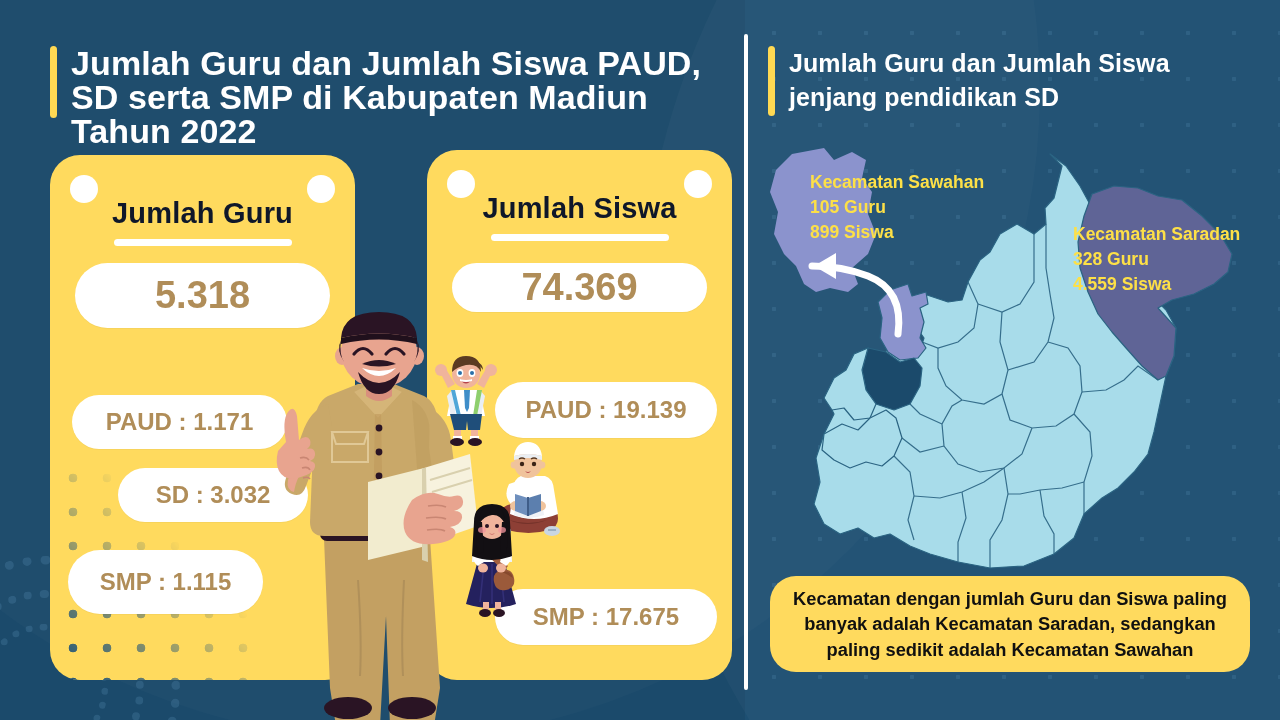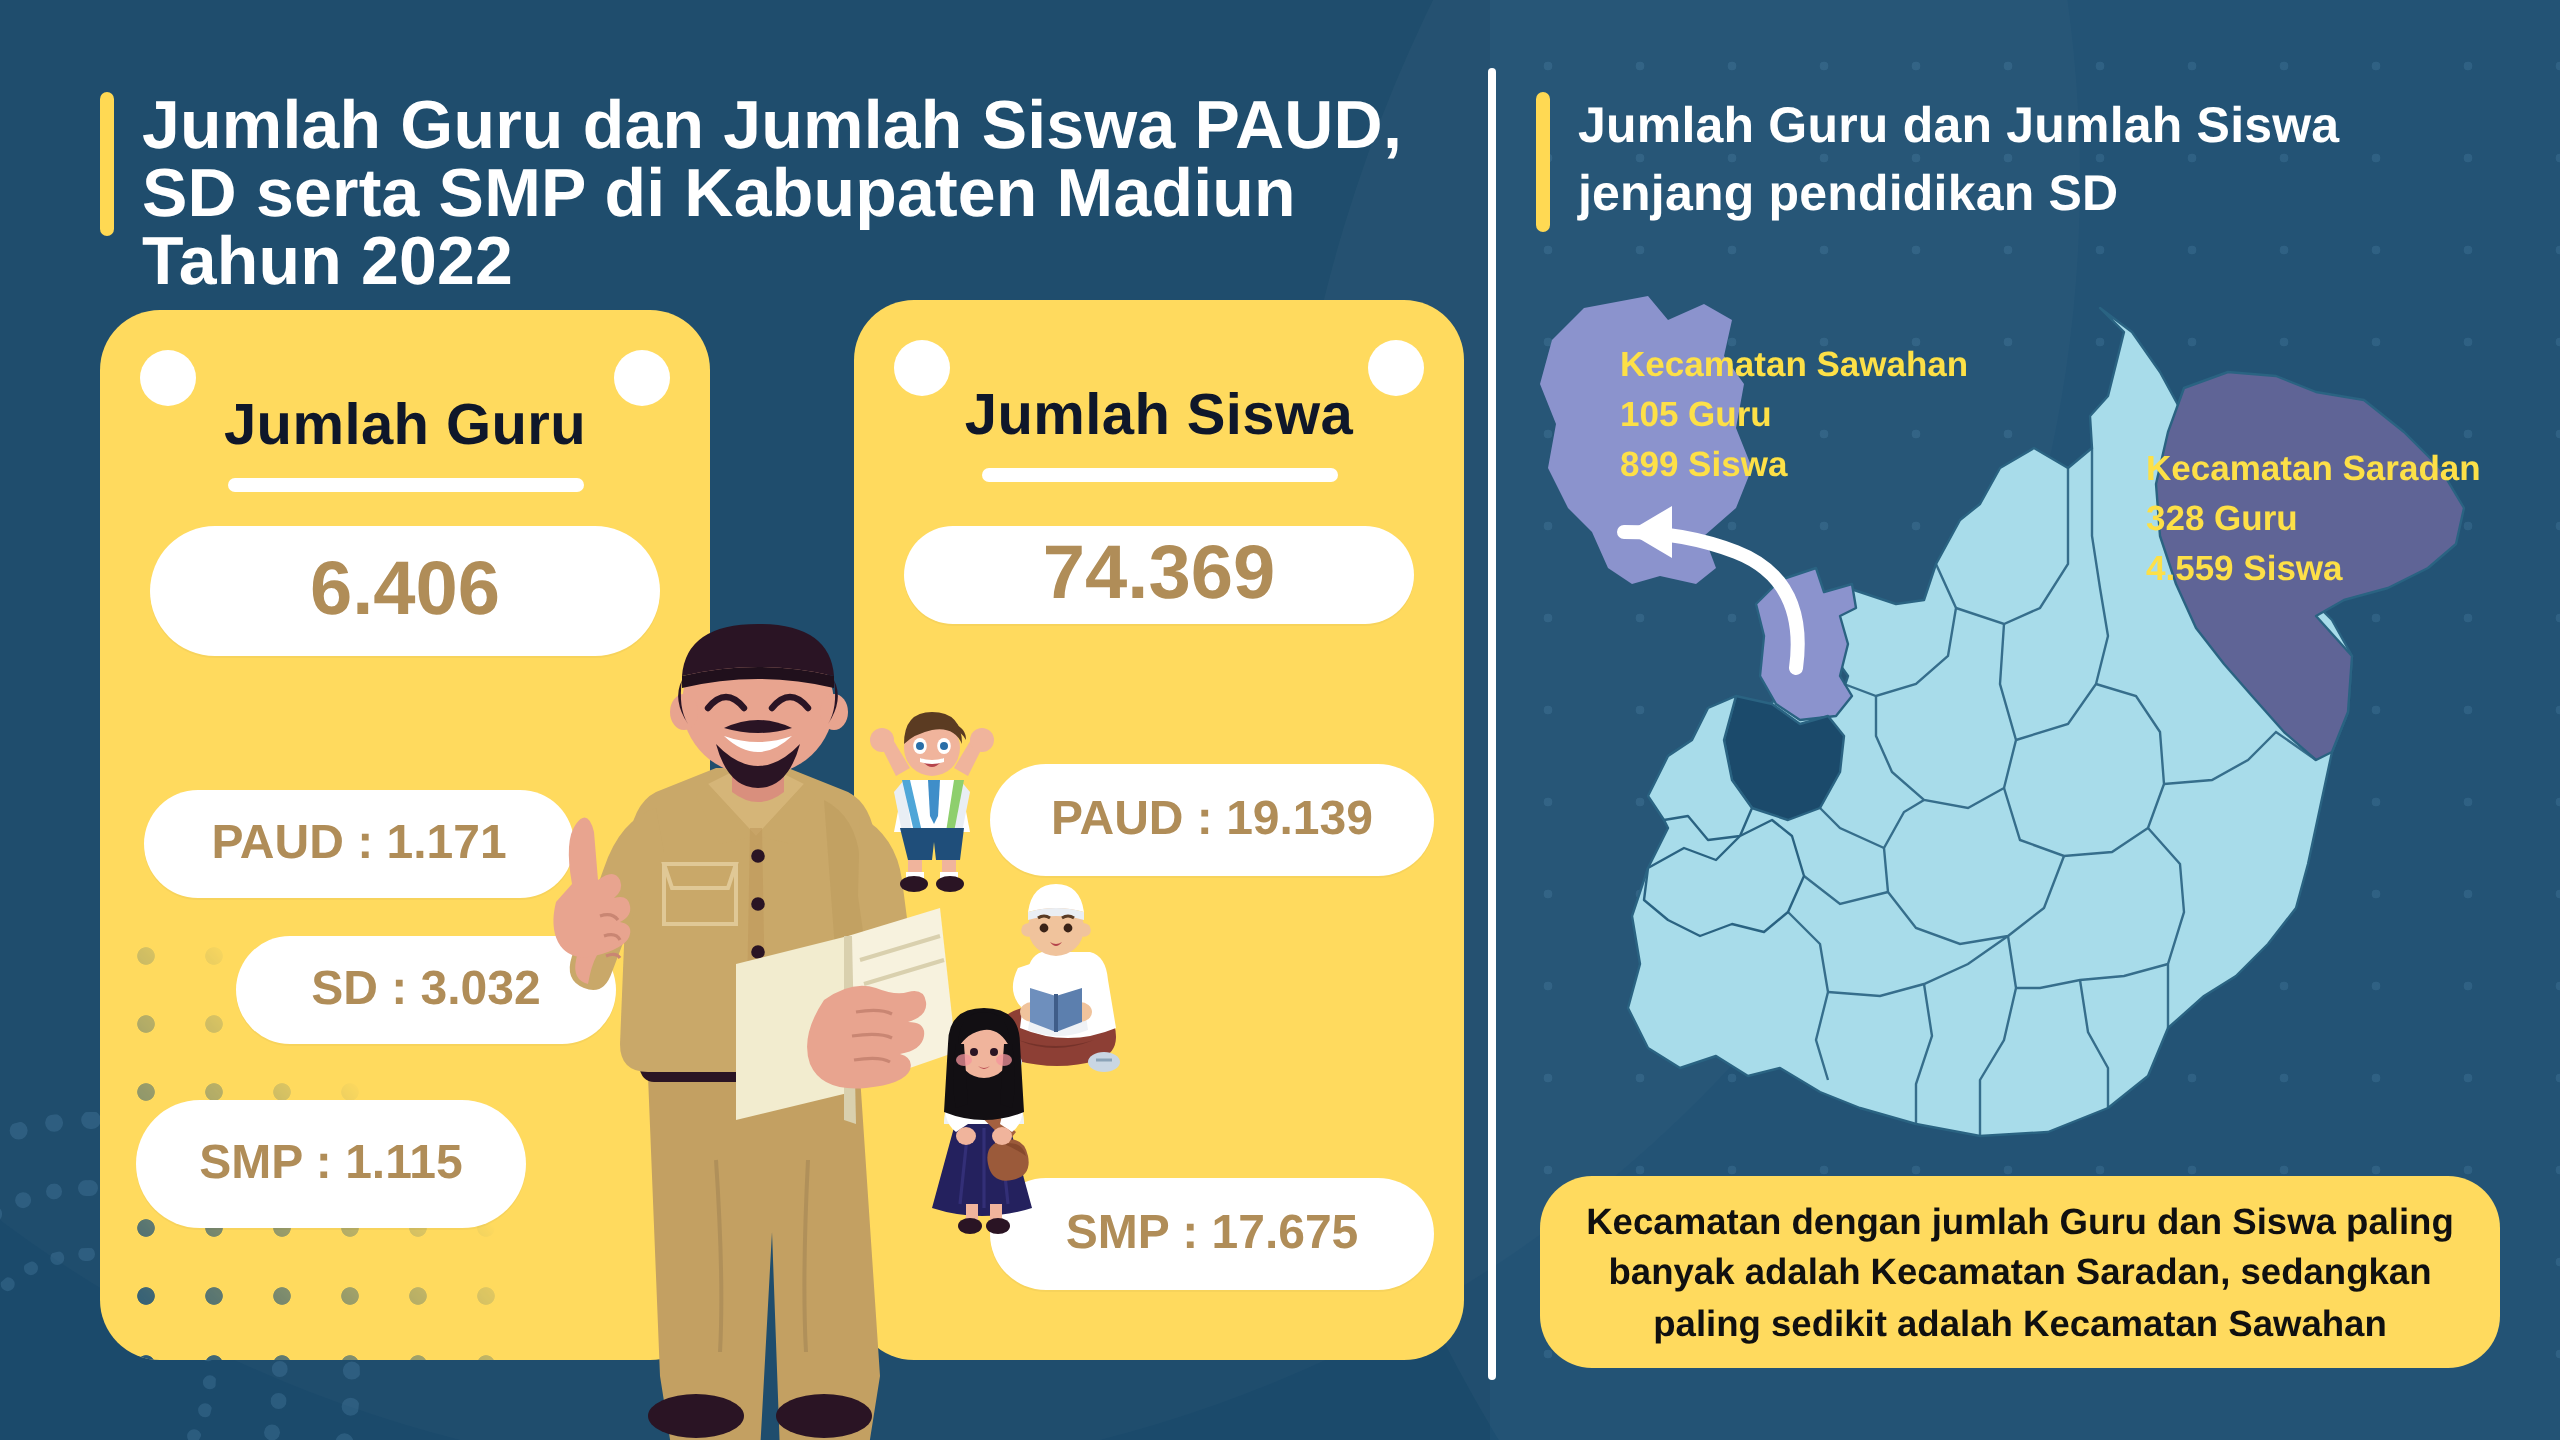--- a/index.html
+++ b/index.html
@@ -122,21 +122,21 @@
   
   #map-wrap{position:absolute;left:762px;top:142px;width:500px;height:430px;}
   #map-wrap svg{display:block;width:500px;height:430px;}
 
   .map-label{position:absolute;color:#fde047;font-weight:bold;font-size:17.5px;line-height:25px;}
   #label-sawahan{left:810px;top:170px;width:240px;}
   #label-saradan{left:1073px;top:222px;width:210px;}
 
   
   #caption{
-    position:absolute;left:770px;top:588px;width:480px;height:96px;
+    position:absolute;left:770px;top:576px;width:480px;height:96px;
     background:#ffda5e;border-radius:26px;
     display:flex;align-items:center;justify-content:center;text-align:center;
     padding:0 16px;box-sizing:border-box;
   }
   #caption .ctext{
     color:#101010;font-weight:bold;font-size:18.3px;line-height:25.5px;
   }
 </style>
 </head>
 <body>
@@ -164,21 +164,21 @@
     <div class="bar"></div>
     <div class="txt">Jumlah Guru dan Jumlah Siswa jenjang pendidikan SD</div>
   </div>
 
   <div class="card" id="card-guru">
     <div class="dot-field"></div>
     <div class="punch left"></div>
     <div class="punch right"></div>
     <div class="card-head">Jumlah Guru</div>
     <div class="card-rule"></div>
-    <div class="pill big" id="guru-total">6.406</div>
+    <div class="pill big" id="guru-total">5.318</div>
     <div class="pill small" id="guru-paud">PAUD : 1.171</div>
     <div class="pill small" id="guru-sd">SD : 3.032</div>
     <div class="pill small" id="guru-smp">SMP : 1.115</div>
   </div>
 
   <div class="card" id="card-siswa">
     <div class="punch left"></div>
     <div class="punch right"></div>
     <div class="card-head">Jumlah Siswa</div>
     <div class="card-rule"></div>

